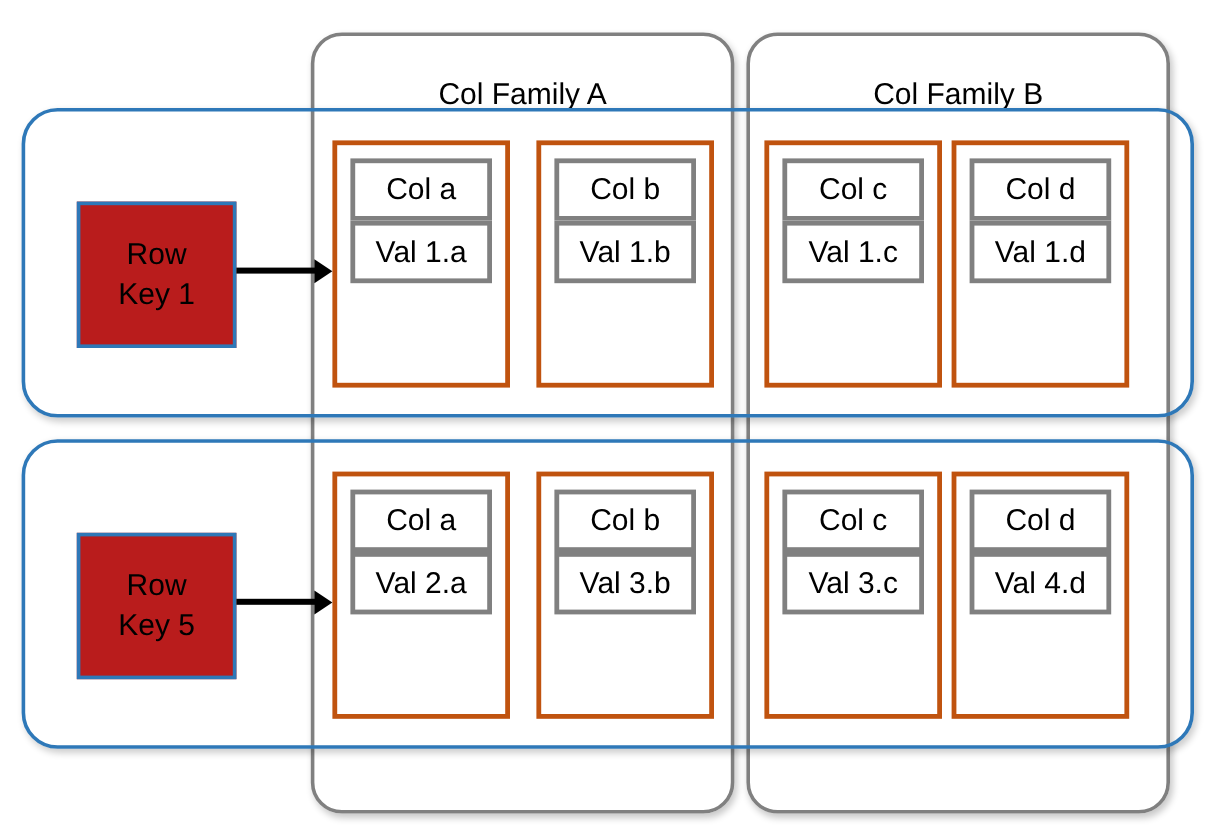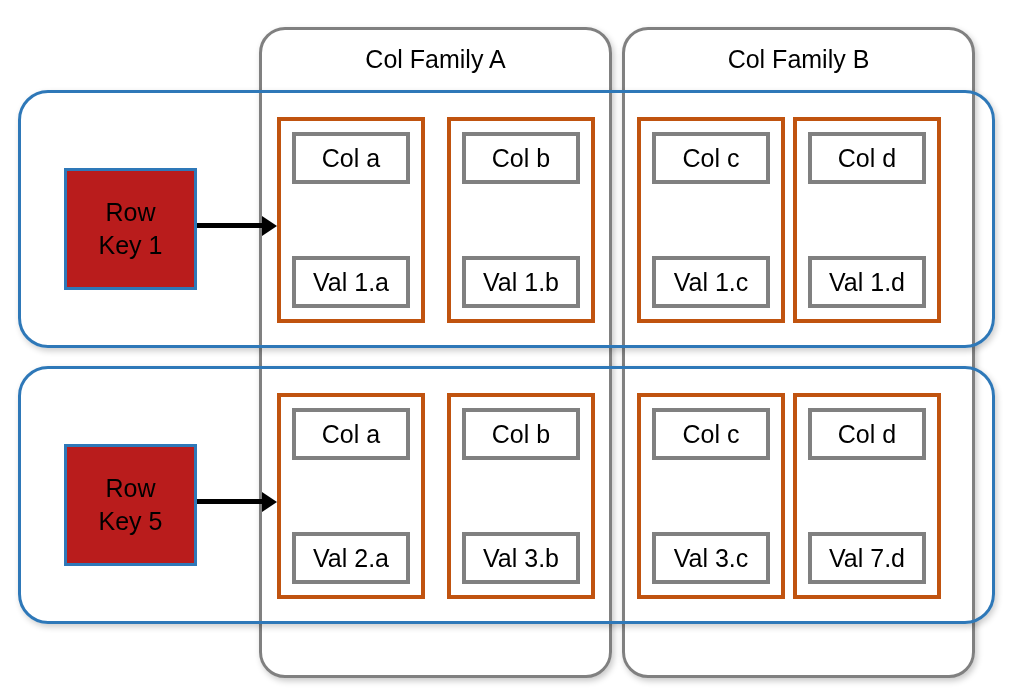--- a/index.html
+++ b/index.html
@@ -21,21 +21,21 @@
     position: absolute;
     box-sizing: border-box;
     border: 3px solid #808080;
     border-radius: 26px;
     background: transparent;
     box-shadow: 2px 3px 6px rgba(0,0,0,0.22);
     z-index: 1;
   }
   .col-family-title {
     position: absolute;
-    top: 16px;
+    top: 36px;
     left: 0;
     right: 0;
     text-align: center;
     font-size: 25px;
     color: #000000;
     line-height: 1.1;
     white-space: nowrap;
   }
 
   
@@ -87,21 +87,21 @@
 
   
   .cell {
     position: absolute;
     box-sizing: border-box;
     border: 4px solid #C0530F;
     background: #ffffff;
     z-index: 4;
     display: flex;
     flex-direction: column;
-    justify-content: space-between;
+    justify-content: flex-start;
     padding: 11px 11px;
   }
   .cell-inner {
     box-sizing: border-box;
     border: 4px solid #808080;
     background: #ffffff;
     height: 52px;
     display: flex;
     align-items: center;
     justify-content: center;
@@ -171,16 +171,16 @@
     <div class="cell-inner">Val 3.b</div>
   </div>
 
   <div class="cell" style="left:637px; top:393px; width:148px; height:206px;">
     <div class="cell-inner">Col c</div>
     <div class="cell-inner">Val 3.c</div>
   </div>
 
   <div class="cell" style="left:793px; top:393px; width:148px; height:206px;">
     <div class="cell-inner">Col d</div>
-    <div class="cell-inner">Val 7.d</div>
+    <div class="cell-inner">Val 4.d</div>
   </div>
 
 </div>
 
 </body></html>

